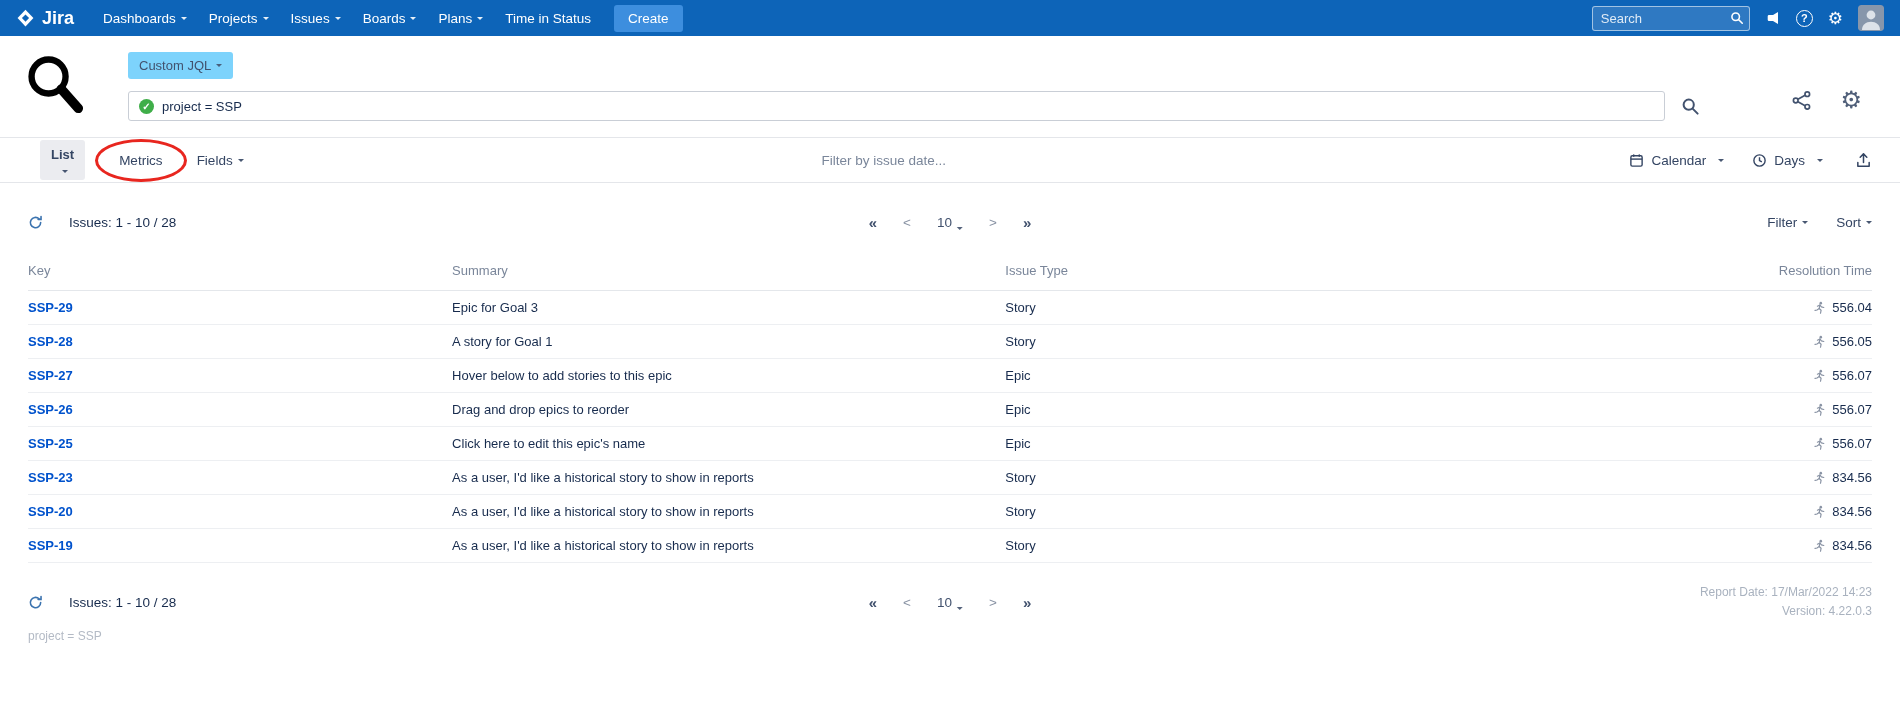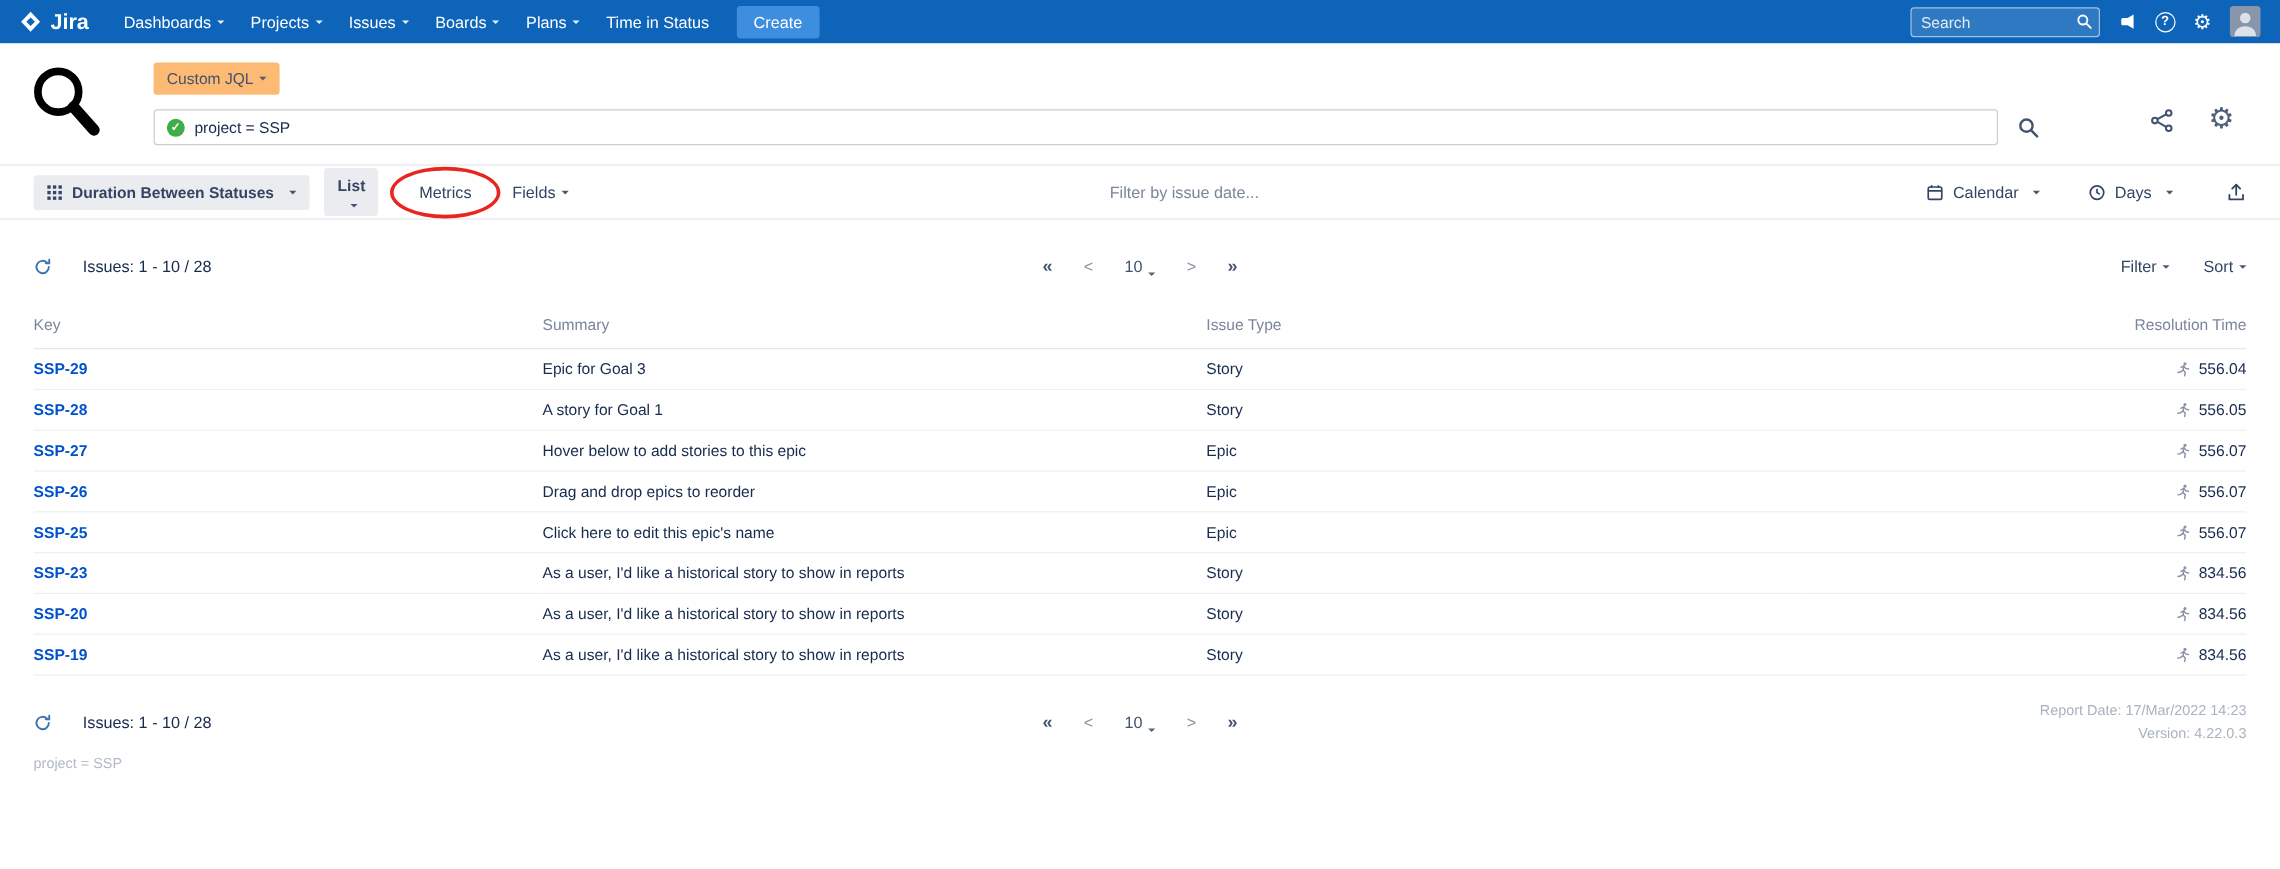--- a/index.html
+++ b/index.html
@@ -26,21 +26,21 @@
   .nav-search .sicon { position: absolute; right: 6px; top: 5px; color: #fff; }
   .nav-ico { display: inline-flex; align-items: center; justify-content: center; cursor: pointer; color: #fff; }
   .help-icon { width: 17px; height: 17px; border: 1.8px solid #fff; border-radius: 50%;
     font-size: 11px; font-weight: 700; display: inline-flex; align-items: center; justify-content: center; }
   .gear-glyph { font-size: 17px; line-height: 1; }
   .avatar { width: 26px; height: 26px; border-radius: 3px; overflow: hidden; cursor: pointer; }
 
   
   .jql-section { position: relative; padding: 16px 200px 16px 128px; }
   .app-logo { position: absolute; left: 22px; top: 16px; }
-  .mode-btn { display: inline-flex; align-items: center; background: #fdba74; color: #42526E;
+  .mode-btn { display: inline-flex; align-items: center; background: #7dd3fc; color: #42526E;
     border: none; border-radius: 3px; font-size: 13px; padding: 6px 11px; cursor: pointer; font-family: inherit; }
   .jql-row { display: flex; align-items: center; margin-top: 12px; }
   .jql-input { flex: 1; height: 30px; border: 1px solid #C9CED6; border-radius: 3px;
     display: flex; align-items: center; gap: 8px; padding: 0 10px; font-size: 13px; cursor: text; background: #fff; }
   .check-circle { width: 15px; height: 15px; border-radius: 50%; background: var(--green-check, #3FAE49);
     color: #fff; font-size: 10px; font-weight: 700; display: inline-flex; align-items: center; justify-content: center; flex: none; }
   .jql-search-btn { margin-left: 16px; color: #42526E; cursor: pointer; display: inline-flex; }
   .jql-actions { position: absolute; right: 38px; top: 52px; display: flex; align-items: center; gap: 28px; color: #42526E; }
   .jql-actions .gear-glyph { font-size: 24px; color: #505F79; }
 
@@ -52,21 +52,21 @@
     padding: 7px 11px; cursor: pointer; font-family: inherit; }
   .list-btn { margin-left: 12px; flex-direction: column; }
   .plain-link { font-size: 13.5px; color: #344563; cursor: pointer; white-space: nowrap; display: inline-flex; align-items: center; }
   .metrics-wrap { position: relative; margin-left: 34px; }
   .annotation-ellipse { position: absolute; left: -24px; right: -24px; top: -14px; bottom: -14px;
     border: 3px solid var(--annotation, #E8261F); border-radius: 50%; pointer-events: none; }
   .fields-wrap { margin-left: 34px; }
   .date-filter { margin: 0 auto; border: none; outline: none; font-size: 13.5px; width: 230px;
     font-family: inherit; color: #42526E; background: transparent; text-align: left; }
   .date-filter::placeholder { color: #7A869A; }
-  .toolbar-right { display: flex; align-items: center; gap: 40px; color: #344563; }
+  .toolbar-right { display: flex; align-items: center; gap: 28px; color: #344563; }
   .tr-item { display: inline-flex; align-items: center; gap: 7px; font-size: 13.5px; cursor: pointer; }
   .export-btn { display: inline-flex; cursor: pointer; color: #344563; margin-left: 4px; }
 
   
   .issues-bar { position: relative; display: flex; align-items: center; margin: 24px 28px 0; height: 30px; }
   .issues-count { display: inline-flex; align-items: center; gap: 26px; font-size: 13.5px; color: #172B4D; }
   .refresh { color: #3B73AF; display: inline-flex; cursor: pointer; }
   .pagination { position: absolute; left: 50%; transform: translateX(-50%); display: flex;
     align-items: center; gap: 26px; font-size: 13.5px; color: #8993A4; }
   .pg { cursor: pointer; }
@@ -184,35 +184,20 @@
           <circle cx="15.5" cy="16" r="2.2"></circle>
           <line x1="6.6" y1="8.9" x2="13.4" y2="5.1"></line>
           <line x1="6.6" y1="11.1" x2="13.4" y2="14.9"></line>
         </svg>
     </span>
     <span class="gear-glyph" style="cursor:pointer;">⚙</span>
   </div>
 </section>
 
 <section class="toolbar">
-  <button class="view-btn">
-    <svg width="13" height="13" viewBox="0 0 14 14" fill="currentColor">
-        <rect x="0.5" y="0.5" width="3" height="3"></rect>
-        <rect x="5.5" y="0.5" width="3" height="3"></rect>
-        <rect x="10.5" y="0.5" width="3" height="3"></rect>
-        <rect x="0.5" y="5.5" width="3" height="3"></rect>
-        <rect x="5.5" y="5.5" width="3" height="3"></rect>
-        <rect x="10.5" y="5.5" width="3" height="3"></rect>
-        <rect x="0.5" y="10.5" width="3" height="3"></rect>
-        <rect x="5.5" y="10.5" width="3" height="3"></rect>
-        <rect x="10.5" y="10.5" width="3" height="3"></rect>
-      </svg>
-    <span>Duration Between Statuses</span>
-    <span class="chev small"></span>
-  </button>
   <button class="list-btn">
     <span>List</span>
     <span class="chev small"></span>
   </button>
   <span class="metrics-wrap plain-link">
     <span>Metrics</span>
     <span class="annotation-ellipse"></span>
   </span>
   <span class="fields-wrap plain-link">
     <span>Fields</span>

